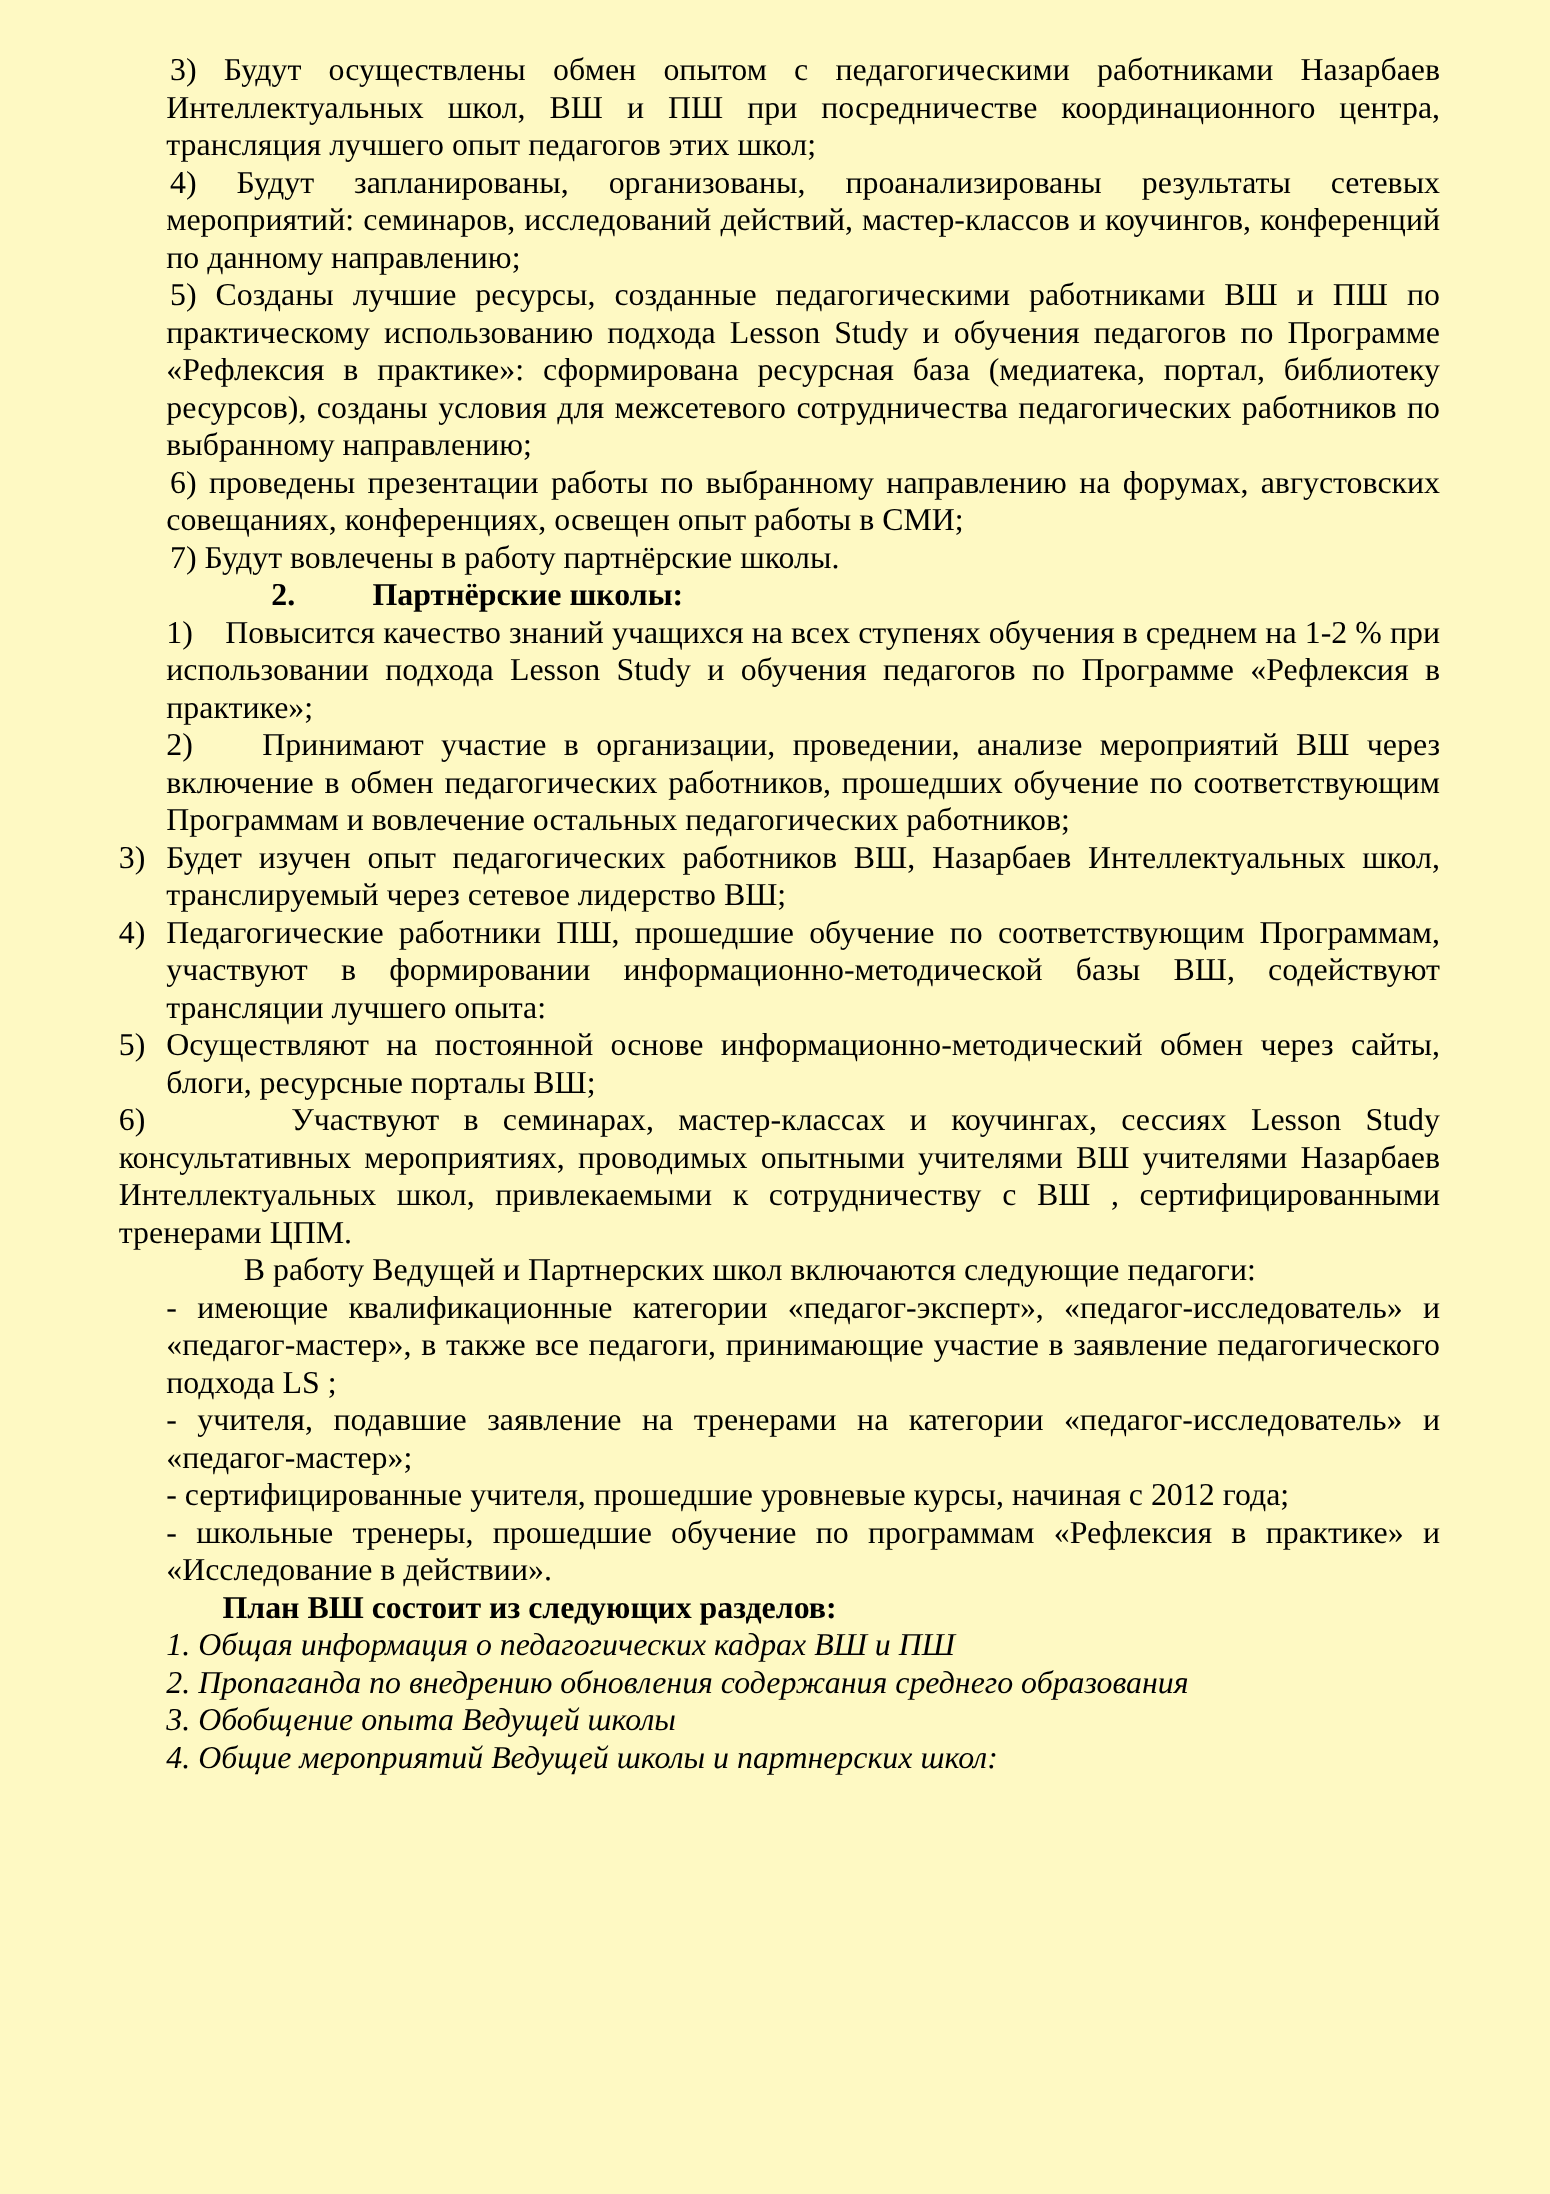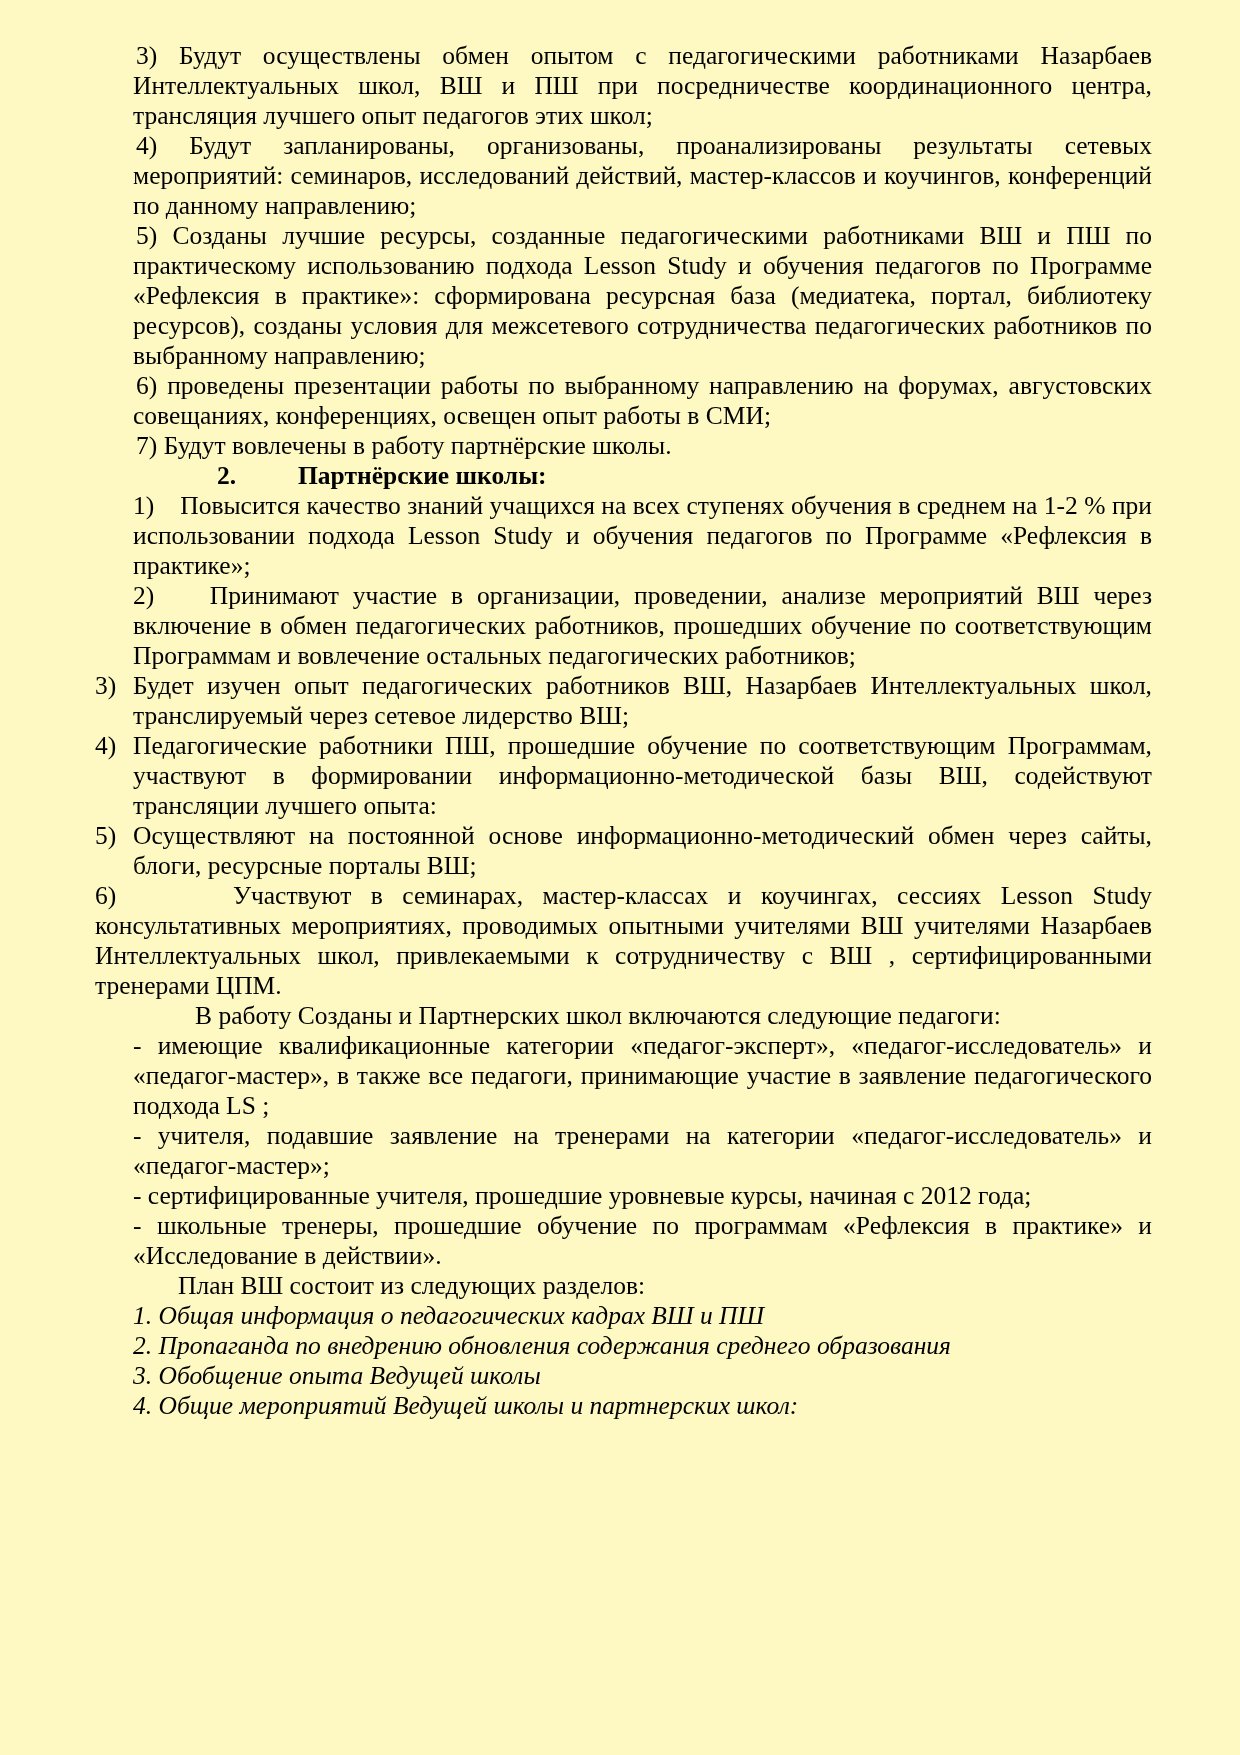--- a/index.html
+++ b/index.html
@@ -10,21 +10,21 @@
     font-size: 25.5px; line-height: 30px; color: #000;
   }
   .content { position: absolute; left: 133px; top: 41px; width: 1019px; }
   p { margin: 0; text-align: justify; text-align-last: left; }
   .hang { margin-left: -38px; padding-left: 38px; text-indent: -38px; }
   .hang-num { display: inline-block; width: 38px; text-indent: 0; }
   .sec2-head { padding-left: 84px; font-weight: bold; }
   .sec2-head .n { display: inline-block; width: 81px; }
   .indent1 { text-indent: 3px; }
   .para-indent { text-indent: 62px; }
-  .plan-head { padding-left: 45px; font-weight: normal; }
+  .plan-head { padding-left: 45px; font-weight: bold; }
   .plan-item { text-align: left; font-style: italic; }
 </style>
 </head>
 <body>
 
 <div class="page">
   <div class="content">
 
     <p class="indent1"><span>3)</span> <span>Будут осуществлены обмен опытом с педагогическими работниками Назарбаев Интеллектуальных школ, ВШ и ПШ при посредничестве координационного центра, трансляция лучшего опыт педагогов этих школ;</span></p>
     <p class="indent1"><span>4)</span> <span>Будут запланированы, организованы,  проанализированы результаты сетевых мероприятий: семинаров, исследований действий, мастер-классов и коучингов, конференций  по данному направлению;</span></p>
@@ -34,21 +34,21 @@
 
     <p class="sec2-head"><span class="n">2.</span><span>Партнёрские школы:</span></p>
 
     <p><span>1)</span>&nbsp;&nbsp;&nbsp; <span>Повысится качество знаний  учащихся на всех ступенях обучения в среднем на 1-2 % при использовании подхода Lesson  Study и обучения педагогов по Программе «Рефлексия в практике»;</span></p>
     <p><span>2)</span>&nbsp;&nbsp;&nbsp; <span>Принимают участие в организации, проведении, анализе мероприятий ВШ через включение в обмен педагогических работников, прошедших обучение по соответствующим Программам и вовлечение остальных педагогических работников;</span></p>
     <p class="hang"><span class="hang-num">3)</span><span>Будет изучен опыт педагогических работников ВШ, Назарбаев Интеллектуальных школ, транслируемый через сетевое лидерство ВШ;</span></p>
     <p class="hang"><span class="hang-num">4)</span><span>Педагогические работники ПШ, прошедшие обучение по соответствующим Программам, участвуют в формировании информационно-методической базы ВШ, содействуют трансляции лучшего опыта:</span></p>
     <p class="hang"><span class="hang-num">5)</span><span>Осуществляют на постоянной основе информационно-методический обмен через сайты, блоги, ресурсные порталы ВШ;</span></p>
     <p style="margin-left:-38px"><span>6)</span>&nbsp;&nbsp;&nbsp;&nbsp;&nbsp; <span>Участвуют в семинарах, мастер-классах и коучингах, сессиях  Lesson  Study консультативных мероприятиях, проводимых опытными учителями ВШ учителями Назарбаев Интеллектуальных школ, привлекаемыми к сотрудничеству с ВШ , сертифицированными тренерами ЦПМ.</span></p>
 
-    <p class="para-indent">В работу Созданы  и Партнерских школ включаются следующие педагоги:</p>
+    <p class="para-indent">В работу Ведущей  и Партнерских школ включаются следующие педагоги:</p>
     <p>- имеющие квалификационные категории  «педагог-эксперт», «педагог-исследователь» и «педагог-мастер», в также все педагоги, принимающие участие в заявление педагогического подхода  LS ;</p>
     <p>- учителя, подавшие заявление на тренерами на категории «педагог-исследователь» и «педагог-мастер»;</p>
     <p>- сертифицированные  учителя, прошедшие уровневые курсы, начиная с 2012 года;</p>
     <p>-  школьные тренеры, прошедшие обучение по программам «Рефлексия в практике» и «Исследование в действии».</p>
 
     <p class="plan-head">План ВШ  состоит из следующих разделов:</p>
     <p class="plan-item">1. Общая информация  о педагогических кадрах ВШ и ПШ</p>
     <p class="plan-item">2.  Пропаганда по внедрению обновления содержания среднего образования</p>
     <p class="plan-item">3.   Обобщение опыта Ведущей школы</p>
     <p class="plan-item">4.   Общие мероприятий Ведущей школы и партнерских школ:</p>

